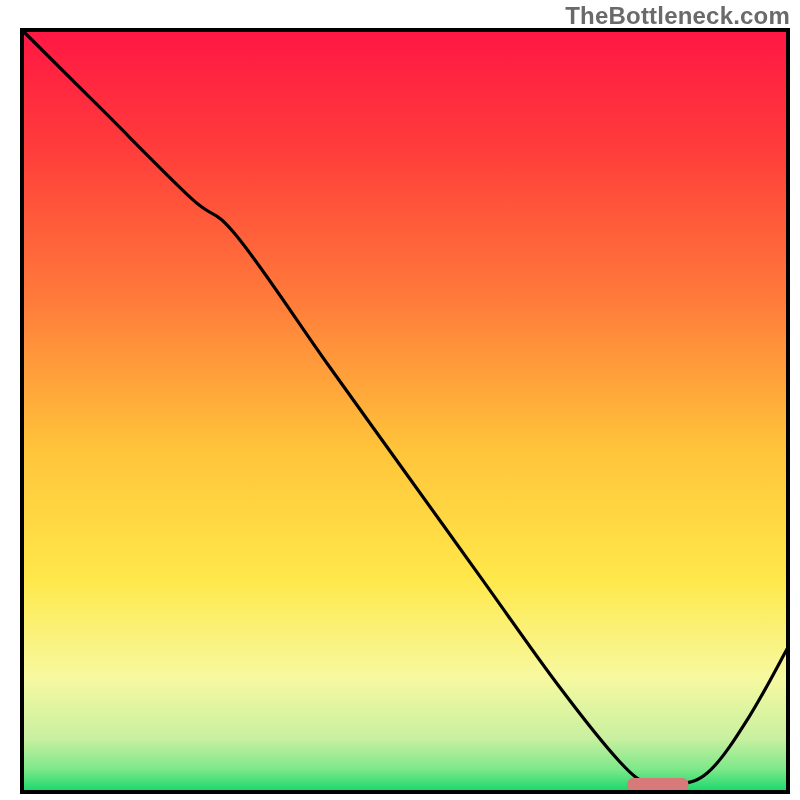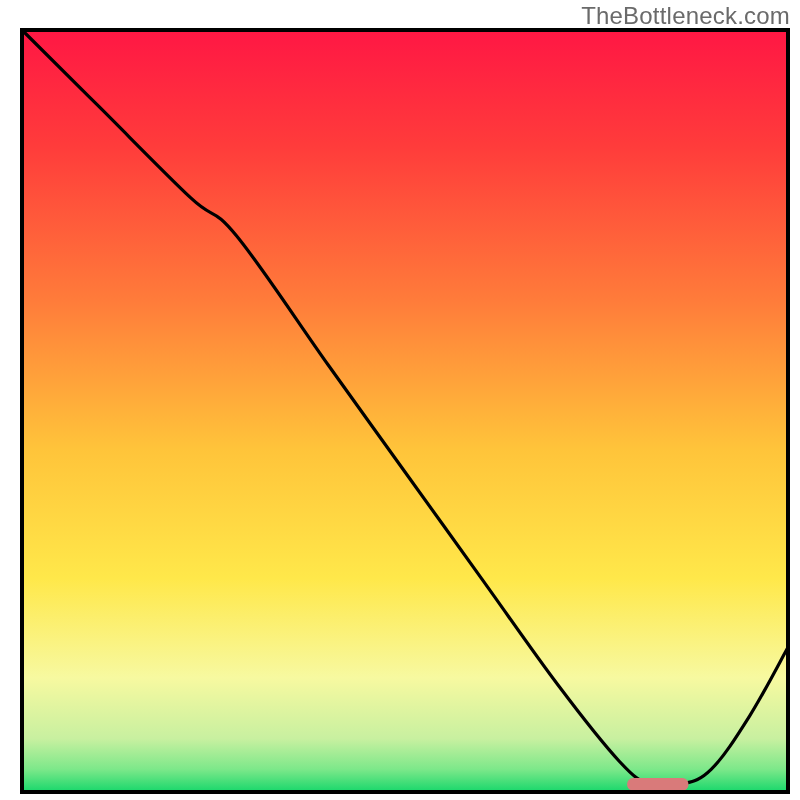--- a/index.html
+++ b/index.html
@@ -14,21 +14,21 @@
   .stage {
     position: relative;
     width: 800px;
     height: 800px;
   }
   .watermark {
     position: absolute;
     top: 2px;
     right: 10px;
     font-size: 24px;
-    font-weight: normal;
+    font-weight: bold;
     color: #6a6a6a;
     letter-spacing: 0.2px;
     user-select: none;
   }
   svg {
     position: absolute;
     top: 0;
     left: 0;
   }
 </style>

